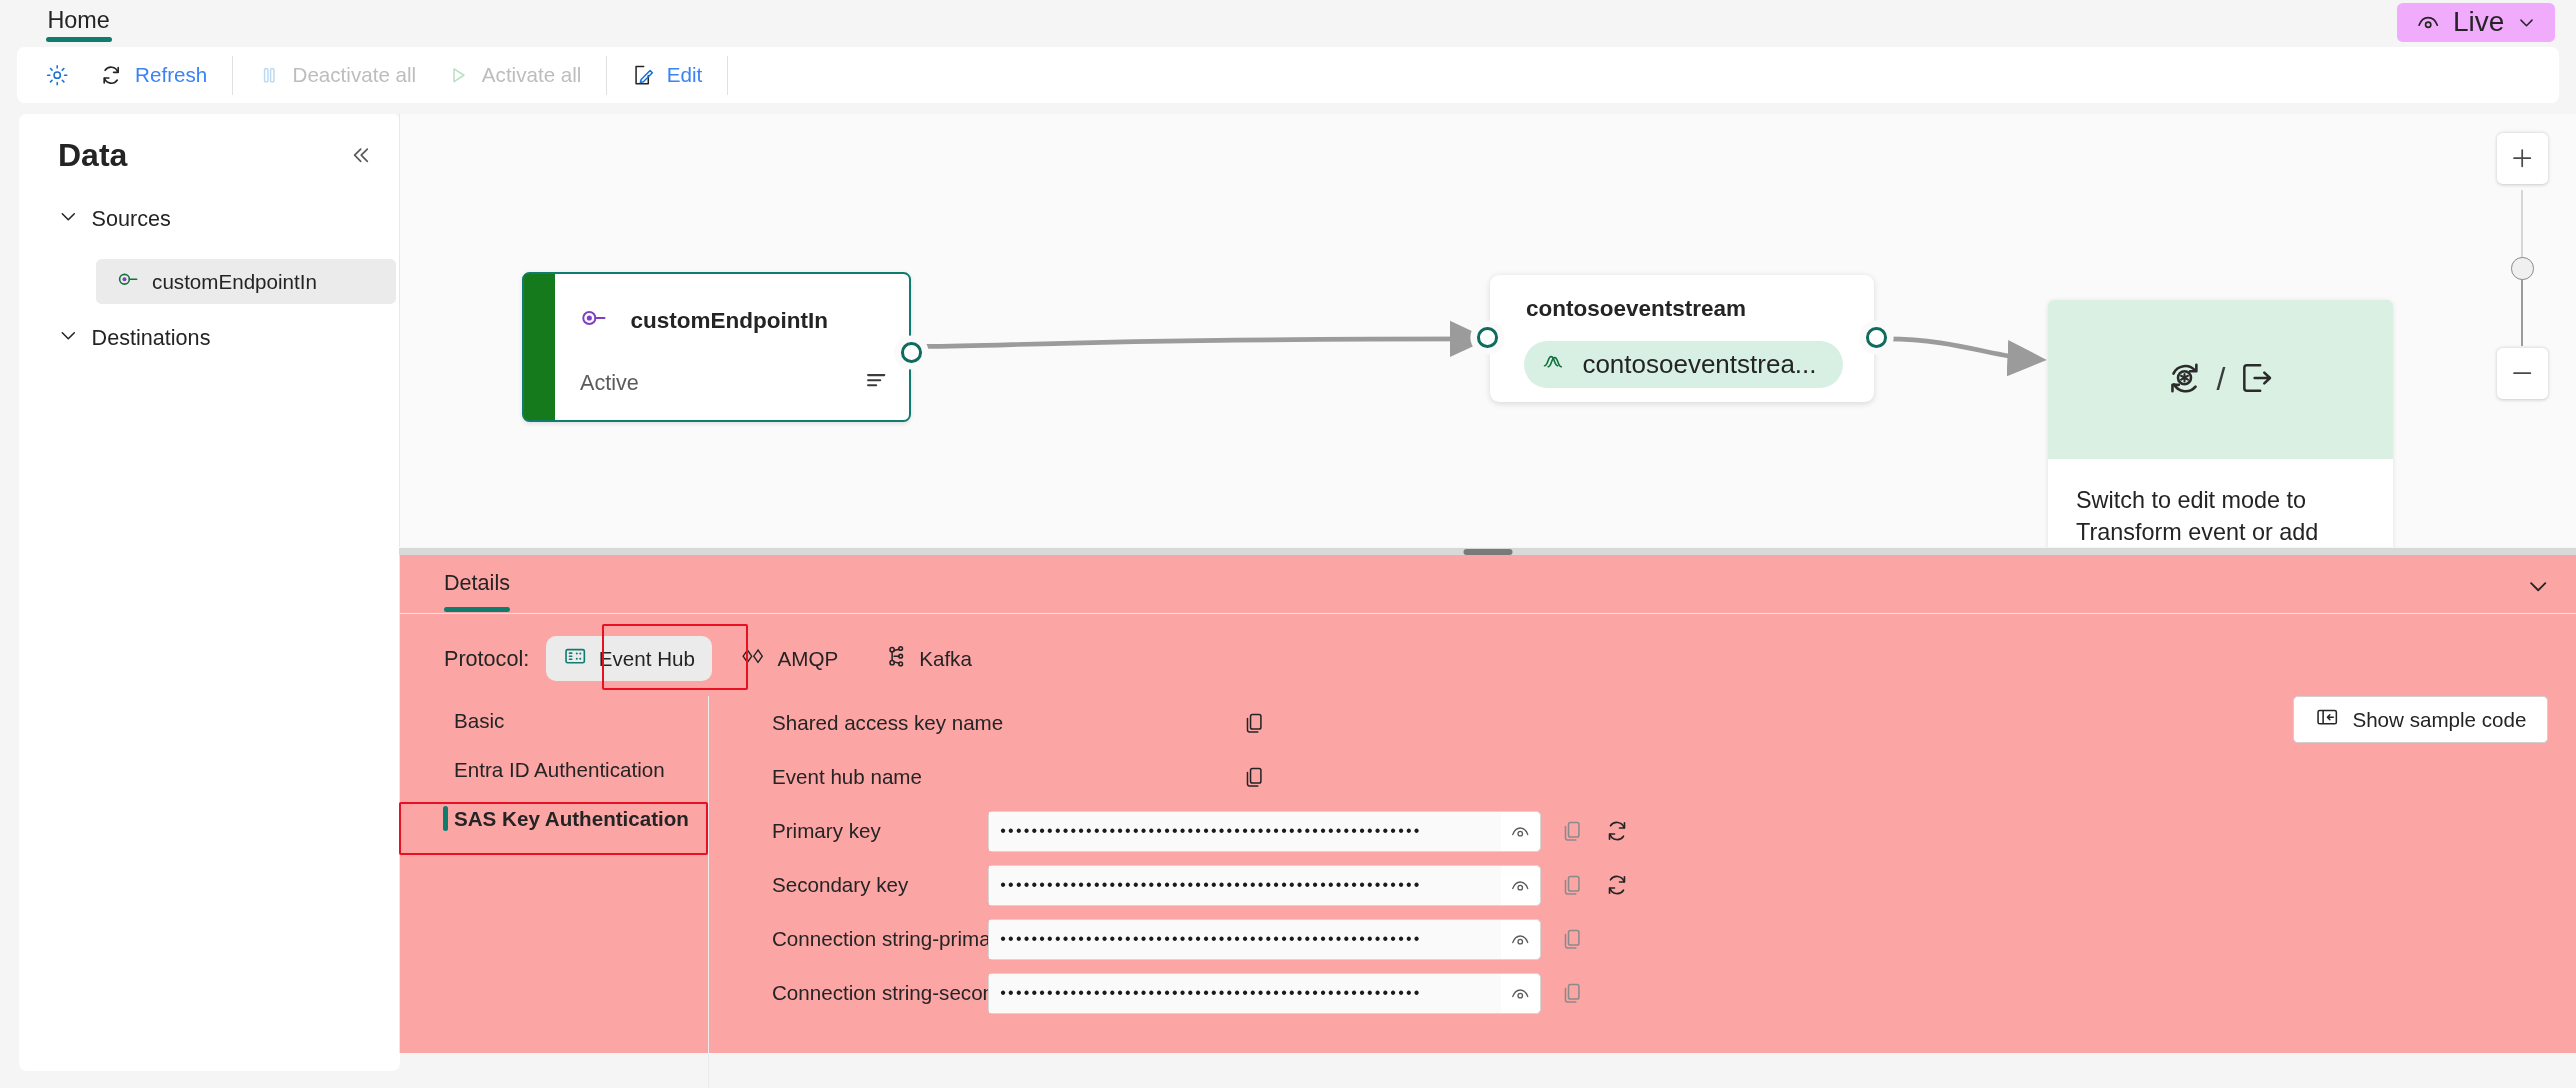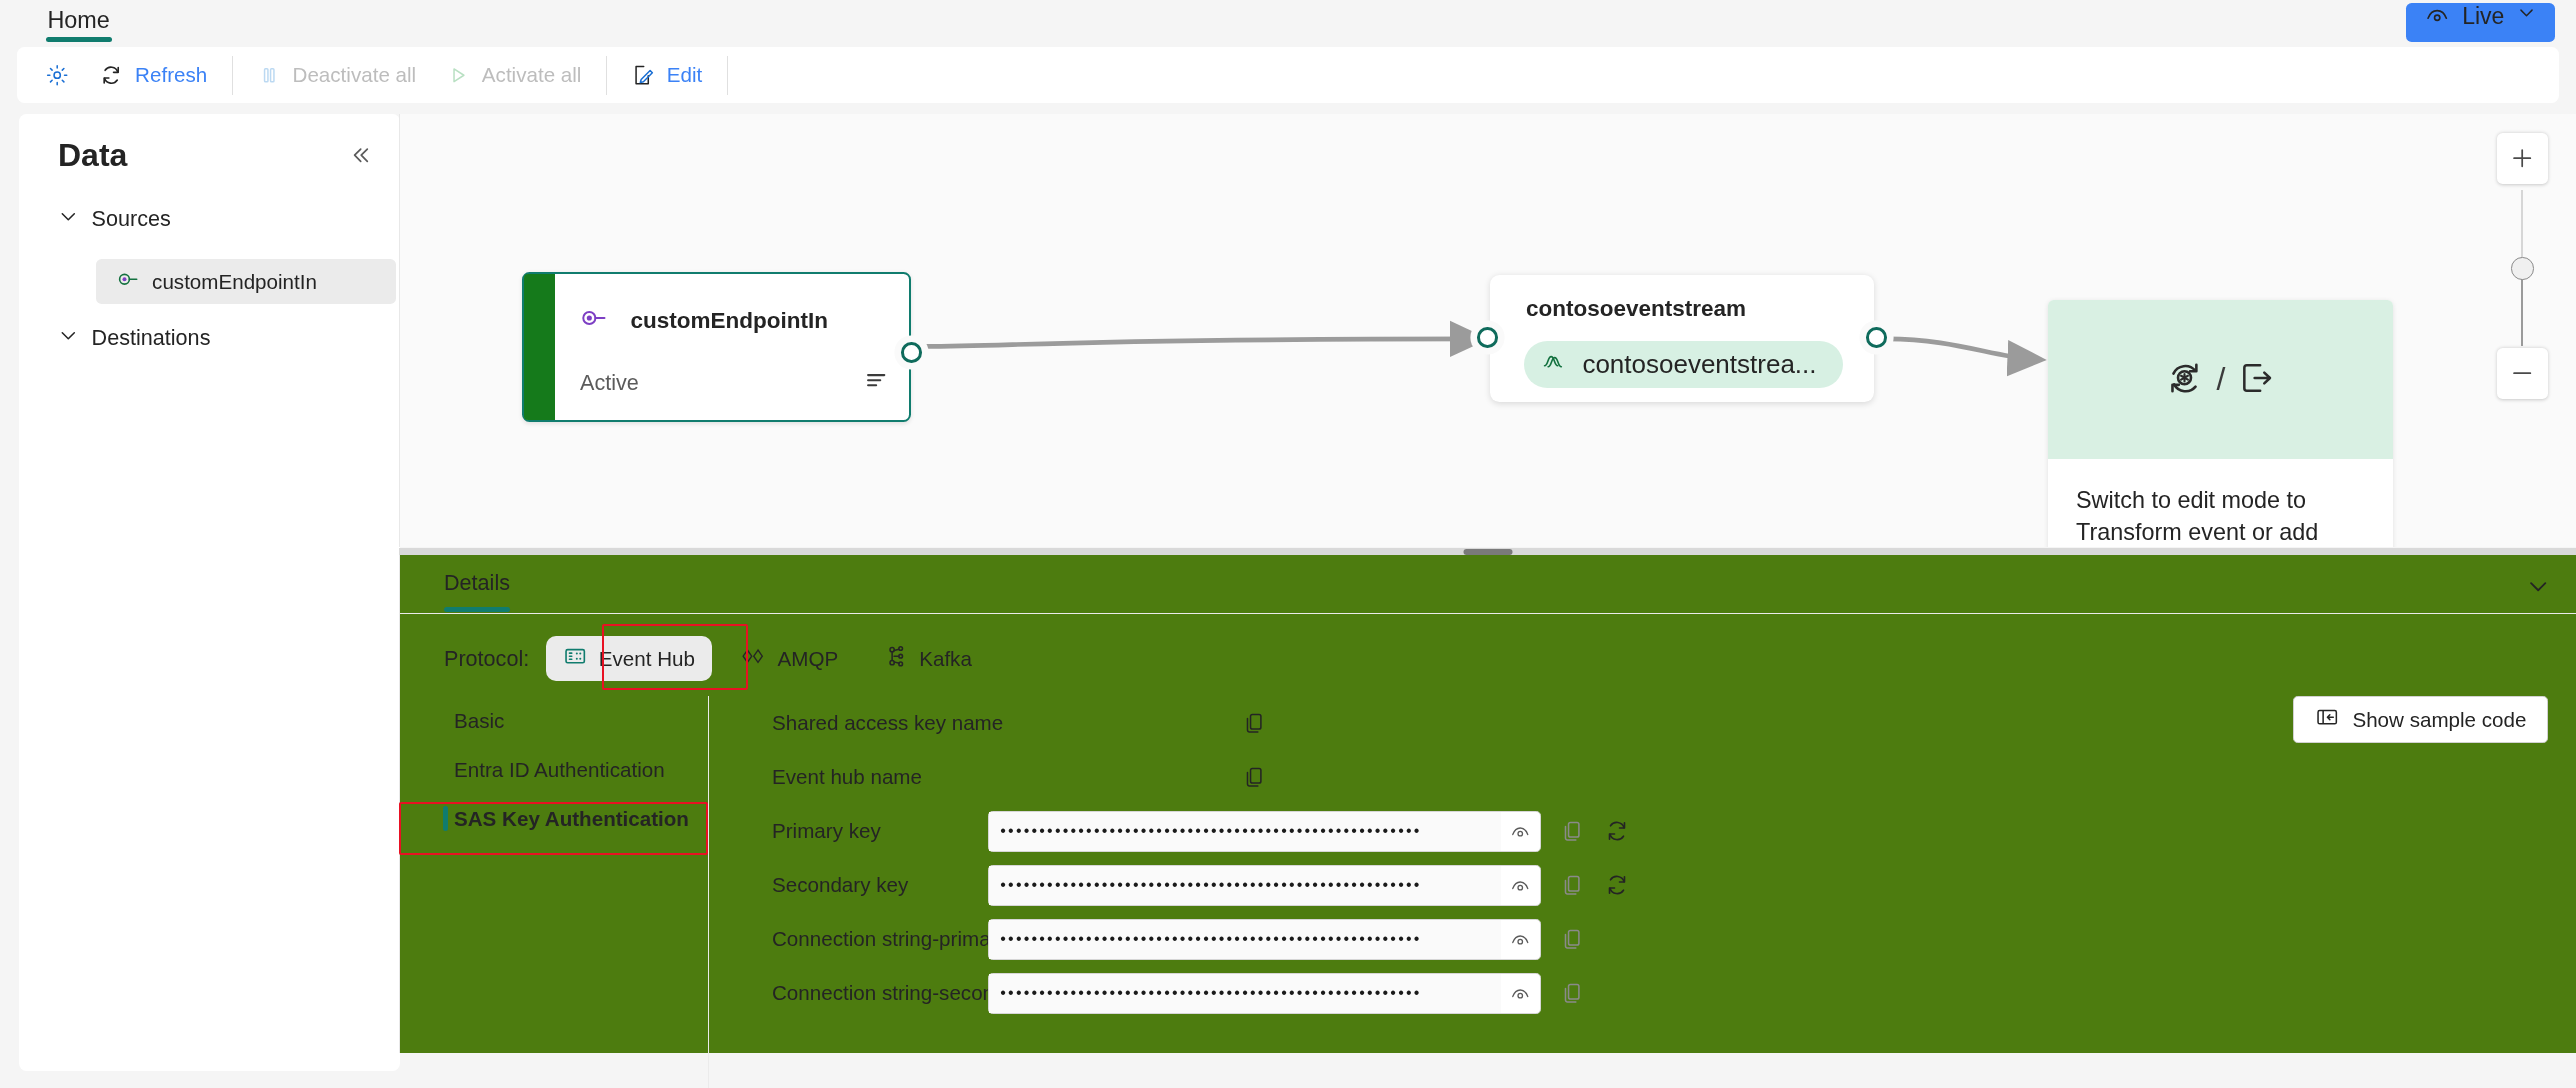--- a/index.html
+++ b/index.html
@@ -25,24 +25,24 @@
     padding: 5.6px 9.4px 0 9.4px;
   }
   .tab-home .tab-underline {
     position: absolute; left: 7.5px; right: 7.5px; bottom: -7.5px; height: 4.7px;
     background: #107c6e; border-radius: 2.8px;
   }
 
   .live-btn {
     position: absolute; right: 20.6px; top: 2.8px;
     height: 39px; min-width: 141px;
-    background: #3b82f6; border-radius: 5.6px;
-    display: flex; align-items: flex-start; gap: 13px;
+    background: #f0abfc; border-radius: 5.6px;
+    display: flex; align-items: center; gap: 13px;
     padding: 0 19px;
-    font-size: 23px; color: #242424;
+    font-size: 28px; color: #242424;
     cursor: pointer;
   }
   .live-btn svg { display:block; }
 
   
   .commandbar {
     position: absolute; left: 17px; top: 47px;
     width: 2542px; height: 56px;
     background: #ffffff; border-radius: 7.5px;
     display: flex; align-items: center;
@@ -186,21 +186,21 @@
   }
   .splitter-grip {
     position: absolute; left: 50%; top: 0.9px; transform: translateX(-50%);
     width: 49px; height: 6.6px; border-radius: 3.8px; background: #7a7a7a; cursor: row-resize;
   }
 
   
   .details {
     position: absolute; left: 399px; top: 555px;
     width: 2177px; height: 498px;
-    background: #4d7c0f; border-left: 0.9px solid #e8e8e8;
+    background: #fca5a5; border-left: 0.9px solid #e8e8e8;
   }
   .details-tabbar {
     position: relative; height: 59px; border-bottom: 0.9px solid #ebebeb;
   }
   .details-tab {
     position: absolute; left: 44px; top: 15px;
     font-size: 21.6px; color: #242424; cursor: pointer;
   }
   .details-tab .tabline {
     position: absolute; left: 0; right: 0; bottom: -16px; height: 4.7px;

